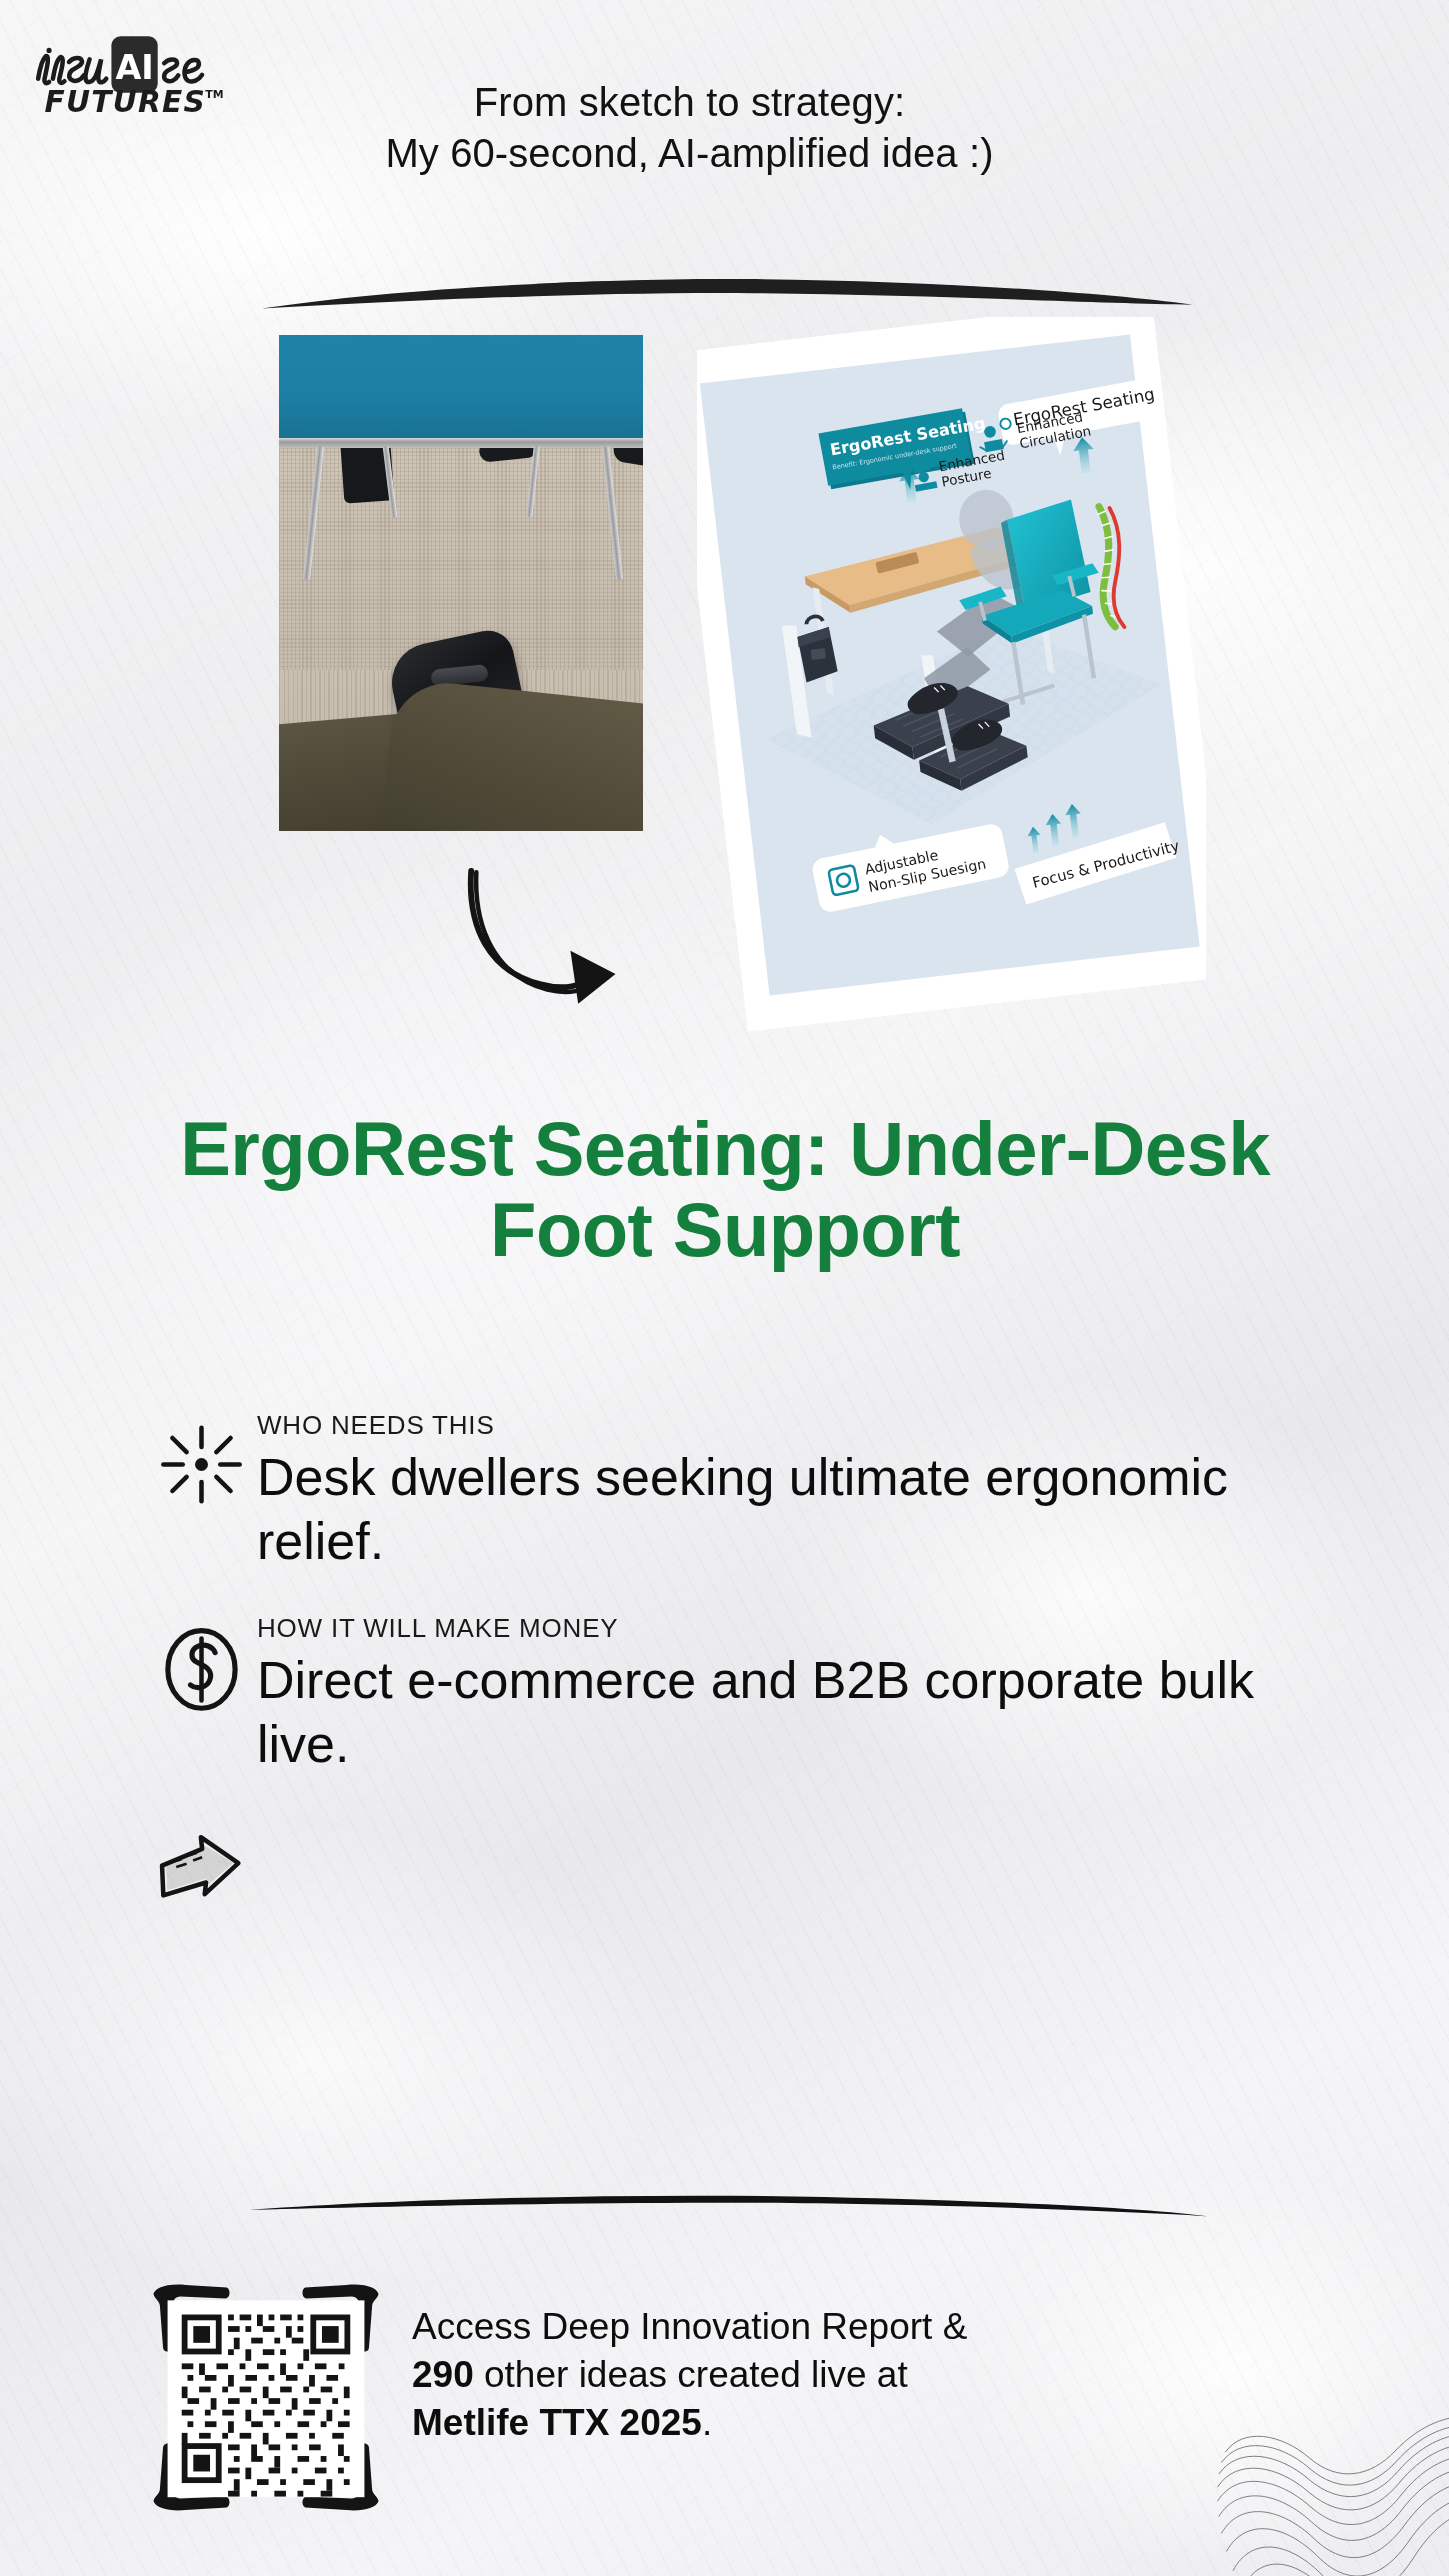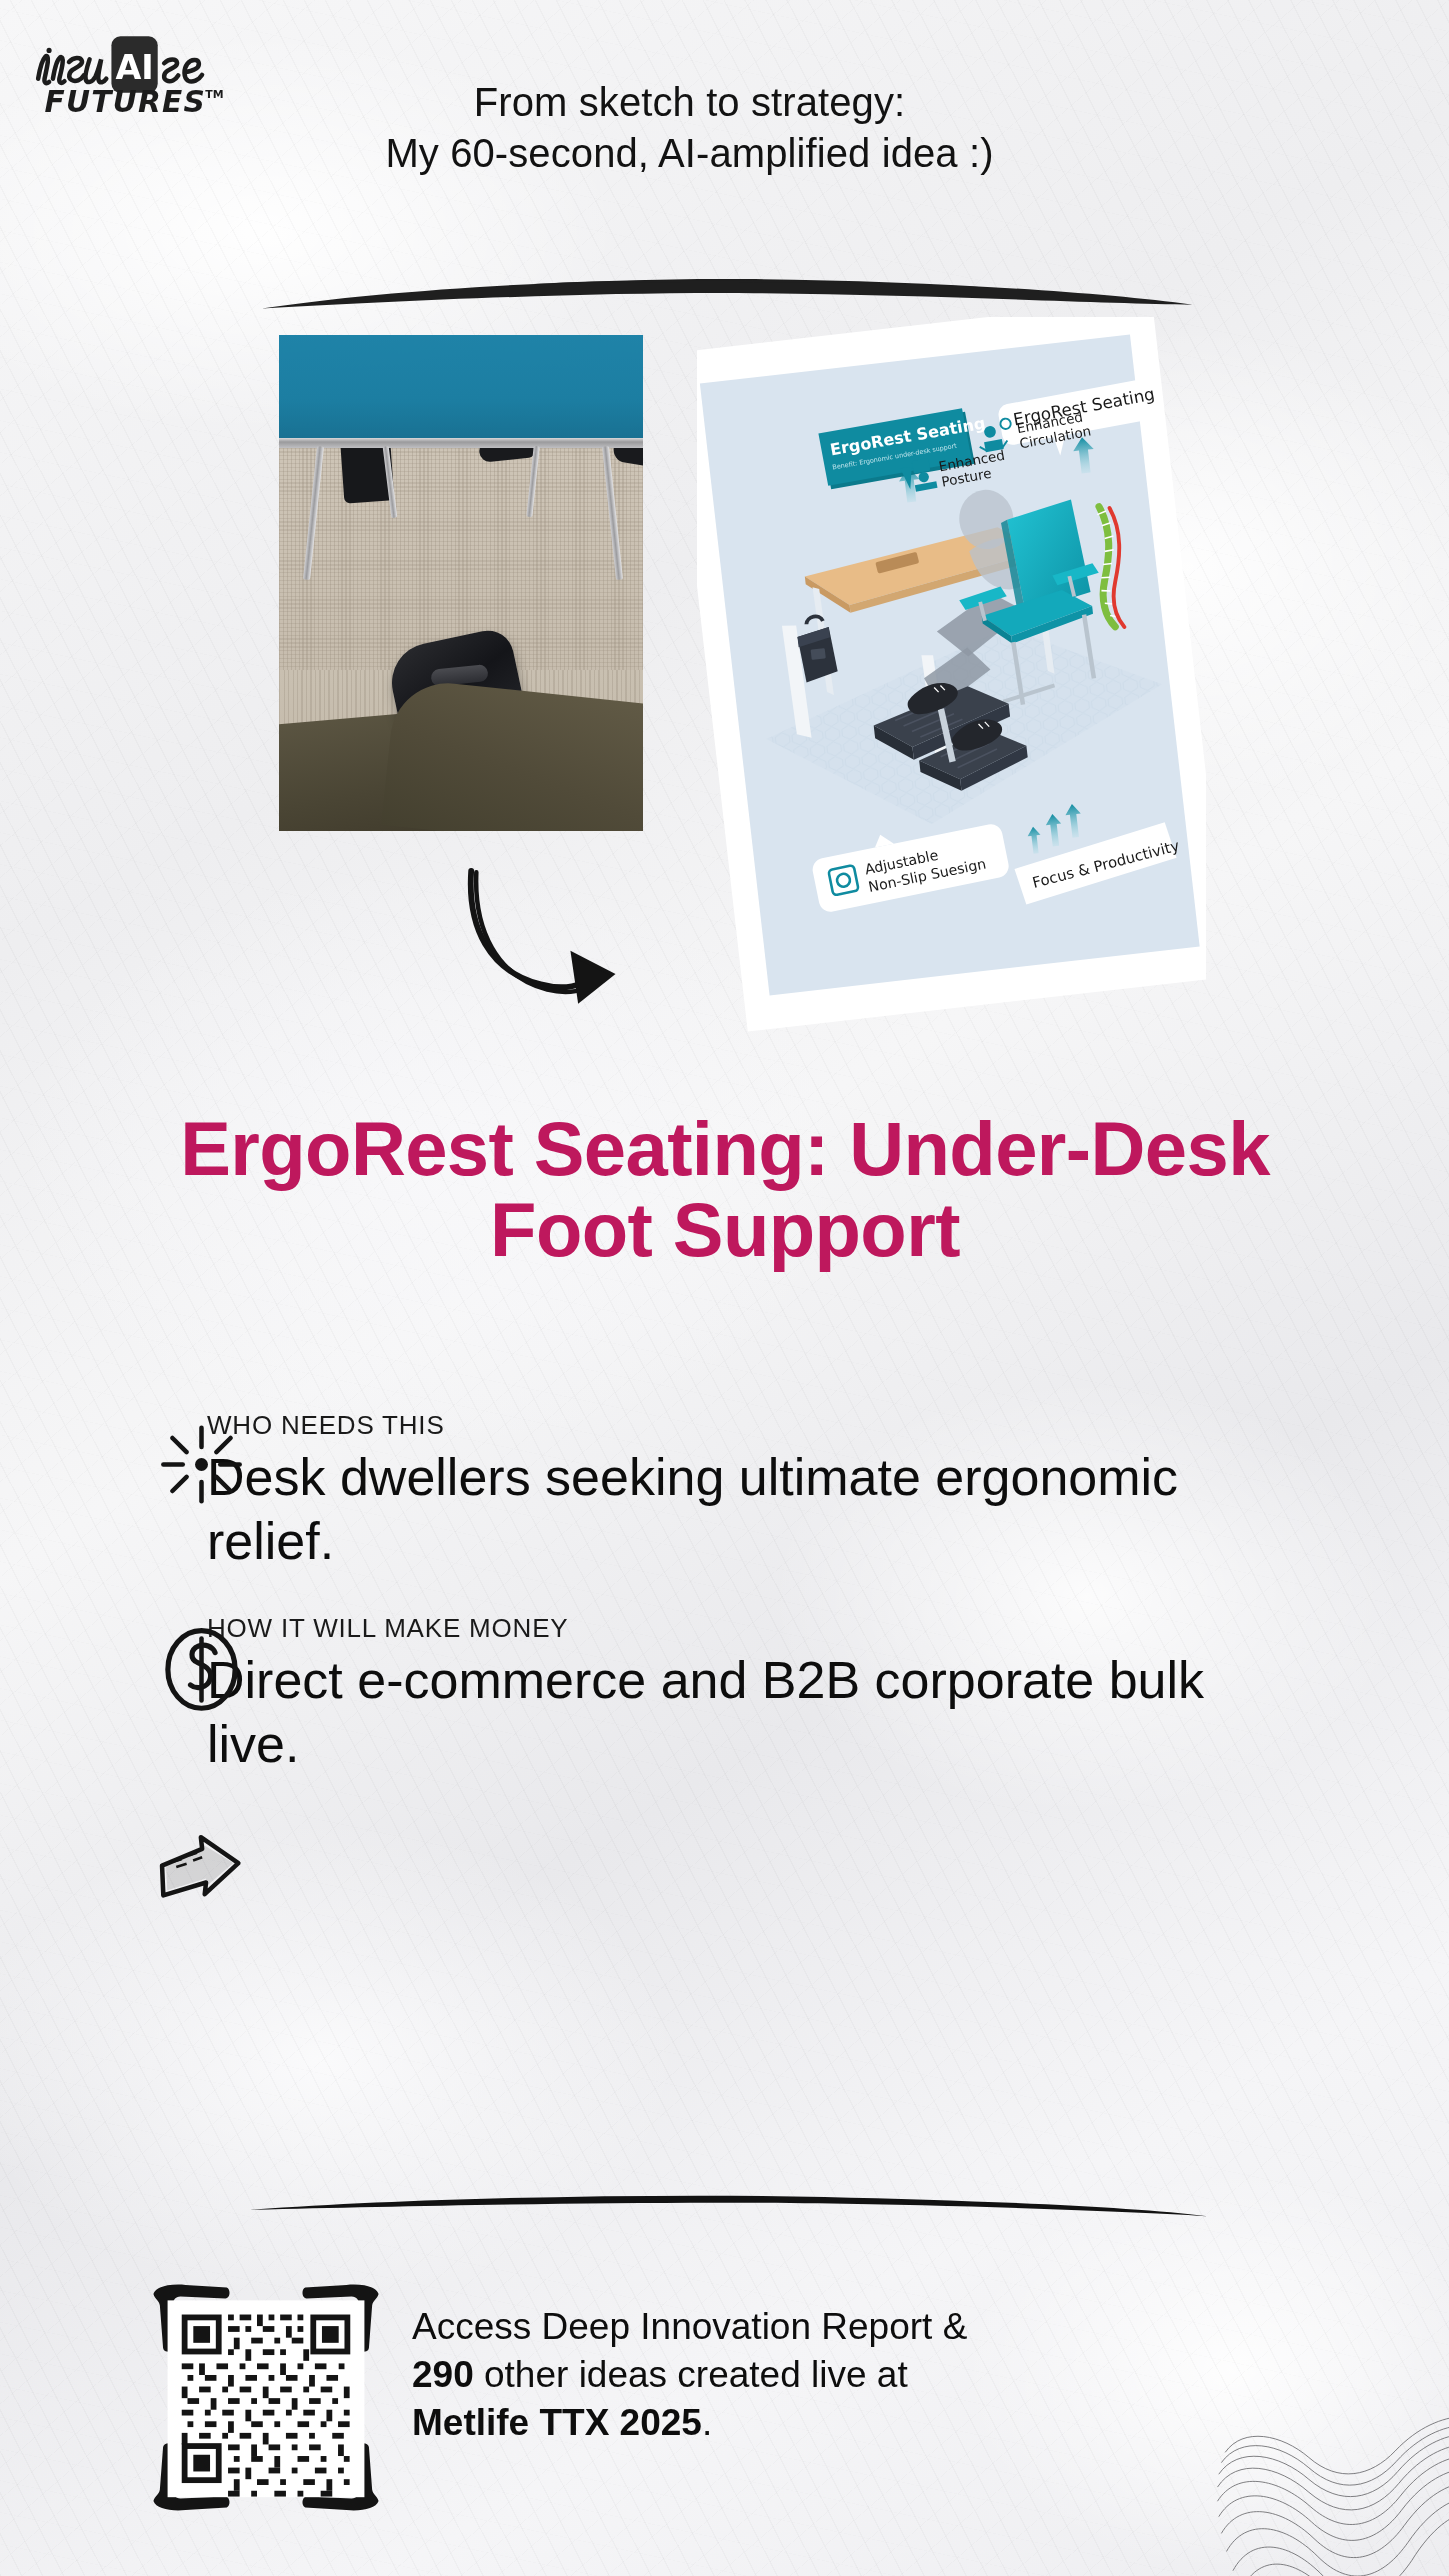--- a/index.html
+++ b/index.html
@@ -112,28 +112,28 @@
   #illustration {
     position:absolute; left:697px; top:317px; width:509px; height:715px;
   }
   #illustration svg { width:100%; height:100%; display:block; }
 
   
   #main-title {
     position:absolute; left:97px; top:1108px; width:1256px;
     font-family:"Liberation Sans Narrow","Liberation Sans", sans-serif;
     font-weight:700; font-size:76px; line-height:1.07;
-    color:#be185d; letter-spacing:-0.6px;
+    color:#15803d; letter-spacing:-0.6px;
     text-align:center;
   }
 
   
   #sections { position:absolute; left:0; top:1410px; width:1449px; }
   .section { position:relative; display:flex; align-items:flex-start;
-    padding-left:67px; margin-bottom:40px; }
+    padding-left:117px; margin-bottom:40px; }
   .sec-icon { position:absolute; left:153px; top:6.4px; width:97px; height:97px; }
   .sec-icon svg { width:100%; height:100%; display:block; }
   .sec-body { margin-left:140px; width:1056px; }
   .sec-kicker {
     font-family:"Liberation Sans Narrow","Liberation Sans", sans-serif;
     font-size:26px; letter-spacing:0.8px; color:#1a1a1a;
     text-transform:uppercase; margin-bottom:5.2px;
   }
   .sec-text {
     font-family:"Liberation Sans Narrow","Liberation Sans", sans-serif;

